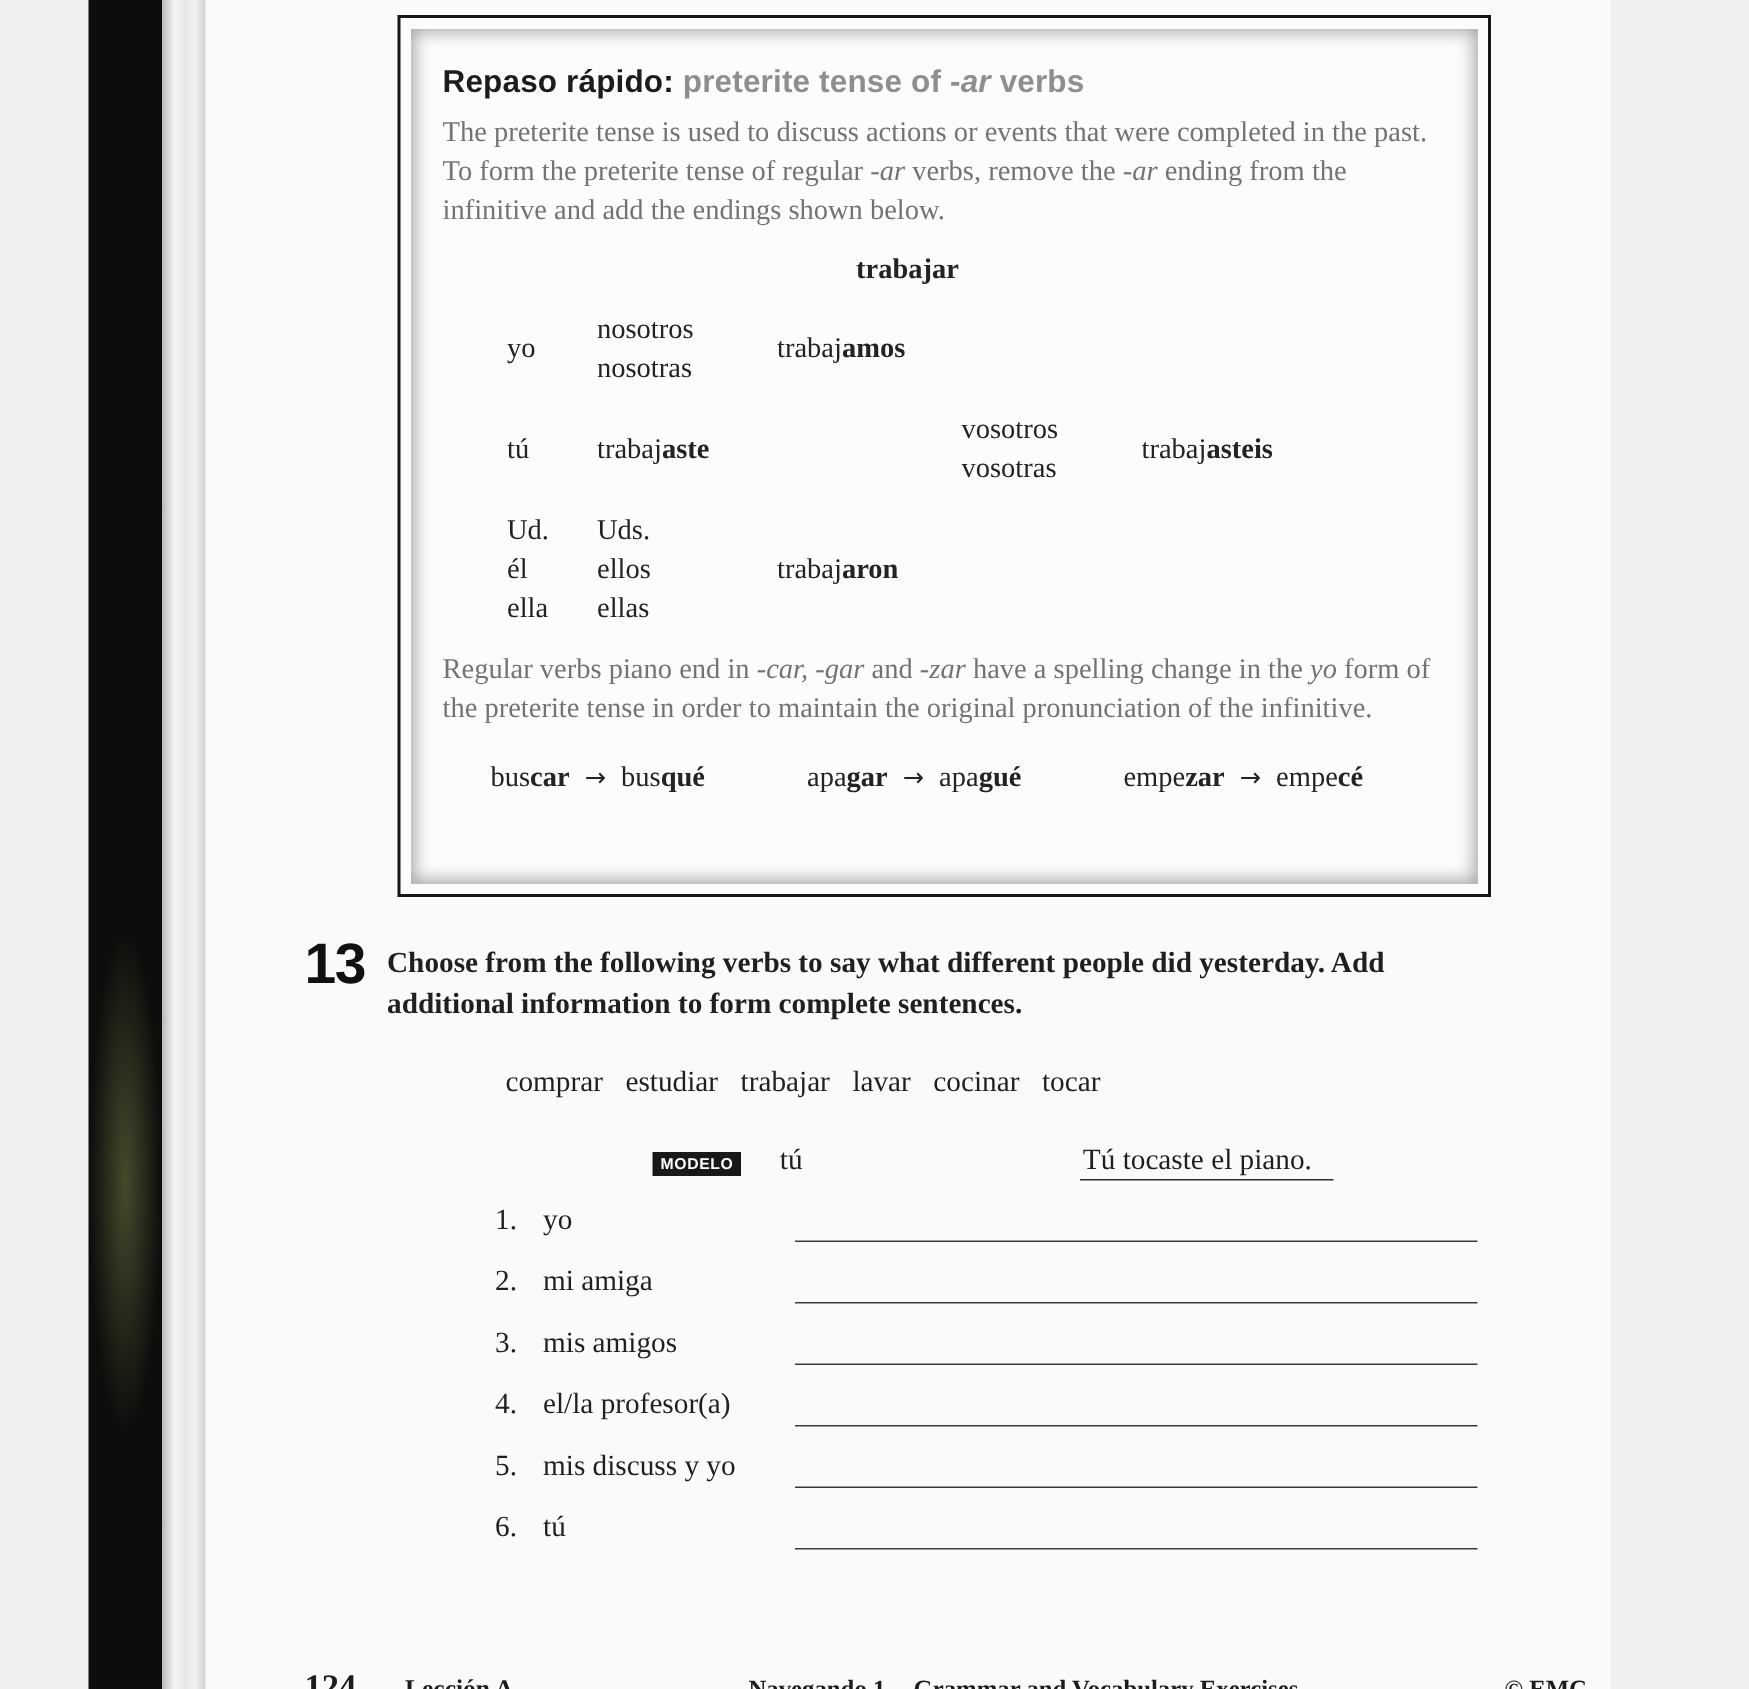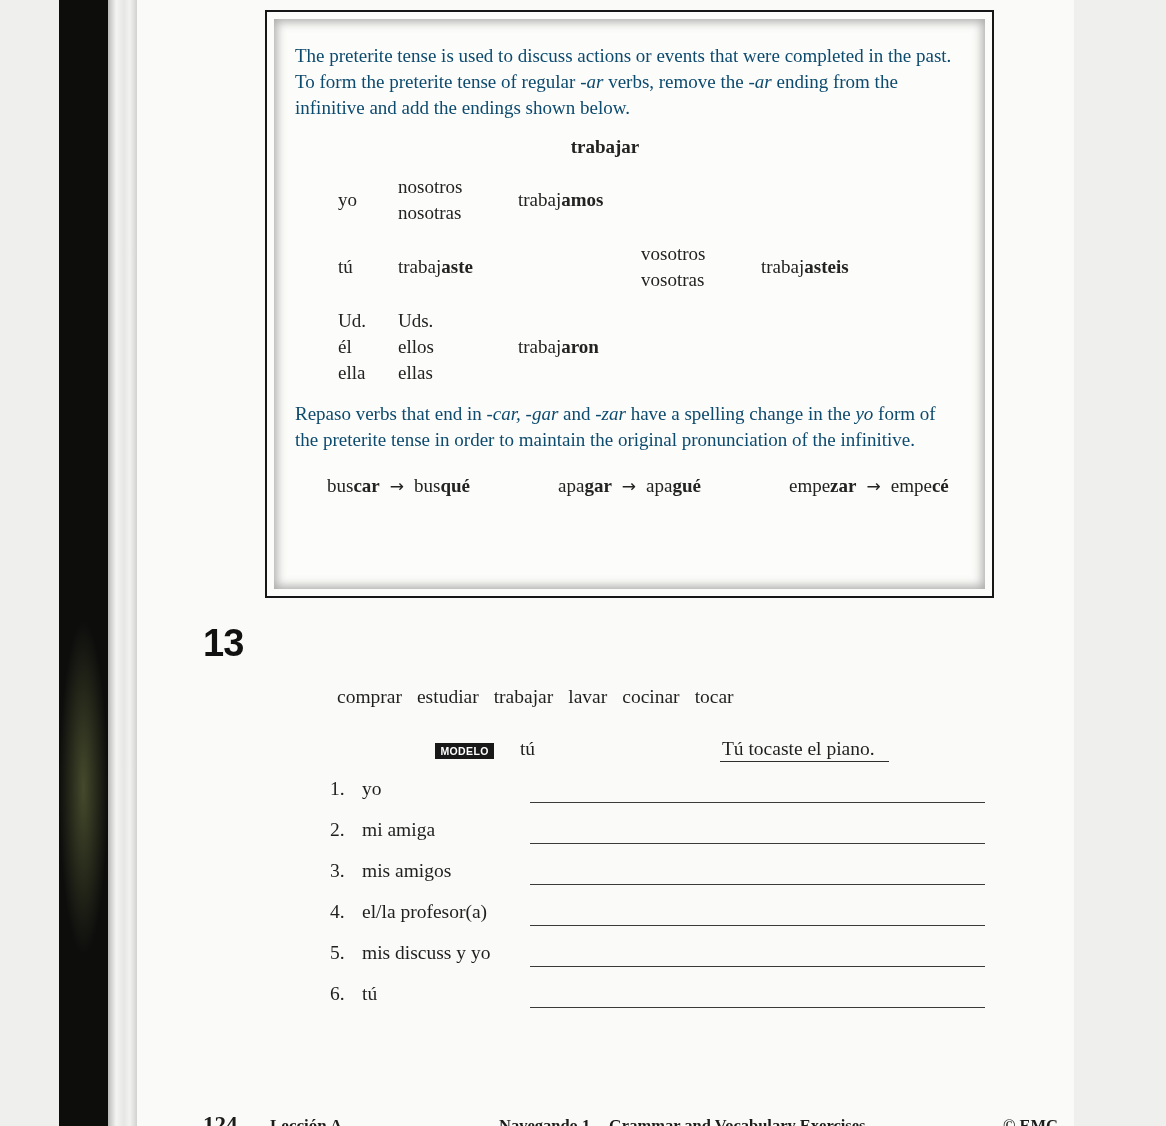--- a/index.html
+++ b/index.html
@@ -39,37 +39,37 @@
     box-shadow: inset 0 0 10px 3px rgba(110,110,108,0.55);
     padding: 24px 34px 18px 21px;
   }
   .repaso-title {
     font-family: "Liberation Sans", sans-serif;
     font-size: 21px; font-weight: bold; color: #1c1c1a;
     margin-bottom: 9px; letter-spacing: 0.1px;
   }
   .repaso-title .t-gray { color: #8e8e8c; }
   .body-text {
-    font-size: 19px; line-height: 26px; width: 664px; color: #0c4a6e;
+    font-size: 19px; line-height: 26px; width: 664px; color: #737373;
   }
   .verb-header {
     width: 620px; text-align: center; font-weight: bold;
     font-size: 19px; margin: 15px 0 16px;
   }
   .conj-row {
     display: flex; align-items: center; margin-bottom: 15px;
     font-size: 19px; line-height: 26px;
   }
   .c-pro-left  { margin-left: 43px; width: 60px;  white-space: pre-line; }
   .c-verb-left { width: 243px; }
   .c-pro-right { width: 120px; white-space: pre-line; }
   .c-verb-right{ flex: 1; }
   .note { margin-top: 12px; }
   .examples {
-    display: flex; gap: 88px; margin: 22px 0 0 32px; font-size: 19px;
+    display: flex; gap: 68px; margin: 22px 0 0 32px; font-size: 19px;
   }
   .arrow { margin: 0 10px; font-family: "DejaVu Sans", sans-serif; font-size: 17px; }
   
   .exercise { position: absolute; left: 0; top: 628px; width: 937px; color: #1f1f1d; }
   .ex-head { display: flex; align-items: flex-start; }
   .ex-num {
     margin-left: 66px; width: 38px;
     font-family: "Liberation Sans", sans-serif;
     font-weight: 800; font-size: 38px; line-height: 30px; letter-spacing: -1px;
     color: #111;
@@ -109,20 +109,23 @@
 
 <div class="canvas">
   <div class="spine"></div>
   <div class="page-edge"></div>
 
   <div class="page">
 
     <section class="repaso-box">
       <div class="repaso-inner">
 
+        <h2 class="repaso-title"><span class="t-black">Repaso rápido:</span>
+          <span class="t-gray"><span>preterite tense of </span><em>-ar</em><span> verbs</span></span>
+        </h2>
 
         <p class="body-text"><span>The preterite tense is used to discuss actions or events that were completed in the past. To form the preterite tense of regular </span><em>-ar</em><span> verbs, remove the </span><em>-ar</em><span> ending from the infinitive and add the endings shown below.</span></p>
 
         <div class="verb-header">trabajar</div>
 
         <div>
           <div class="conj-row">
             <span class="c-pro-left">yo</span>
             <span class="c-pro-right">nosotros
 nosotras</span>
@@ -139,34 +142,35 @@
             <span class="c-pro-left">Ud.
 él
 ella</span>
             <span class="c-pro-right">Uds.
 ellos
 ellas</span>
             <span class="c-verb-right"><span>trabaj</span><b>aron</b></span>
           </div>
         </div>
 
-        <p class="body-text note"><span>Repaso verbs that end in </span><em>-car,</em><span> </span><em>-gar</em><span> and </span><em>-zar</em><span> have a spelling change in the </span><em>yo</em><span> form of the preterite tense in order to maintain the original pronunciation of the infinitive.</span></p>
+        <p class="body-text note"><span>Regular verbs piano end in </span><em>-car,</em><span> </span><em>-gar</em><span> and </span><em>-zar</em><span> have a spelling change in the </span><em>yo</em><span> form of the preterite tense in order to maintain the original pronunciation of the infinitive.</span></p>
 
         <div class="examples">
           <span class="ex-group"><span>bus</span><b>car</b><span class="arrow">→</span><span>bus</span><b>qué</b></span>
           <span class="ex-group"><span>apa</span><b>gar</b><span class="arrow">→</span><span>apa</span><b>gué</b></span>
           <span class="ex-group"><span>empe</span><b>zar</b><span class="arrow">→</span><span>empe</span><b>cé</b></span>
         </div>
 
       </div>
     </section>
 
     <section class="exercise">
       <div class="ex-head">
         <span class="ex-num">13</span>
+        <p class="ex-prompt">Choose from the following verbs to say what different people did yesterday. Add additional information to form complete sentences.</p>
       </div>
 
       <div class="verb-bank">
         <span>comprar</span>
         <span>estudiar</span>
         <span>trabajar</span>
         <span>lavar</span>
         <span>cocinar</span>
         <span>tocar</span>
       </div>

